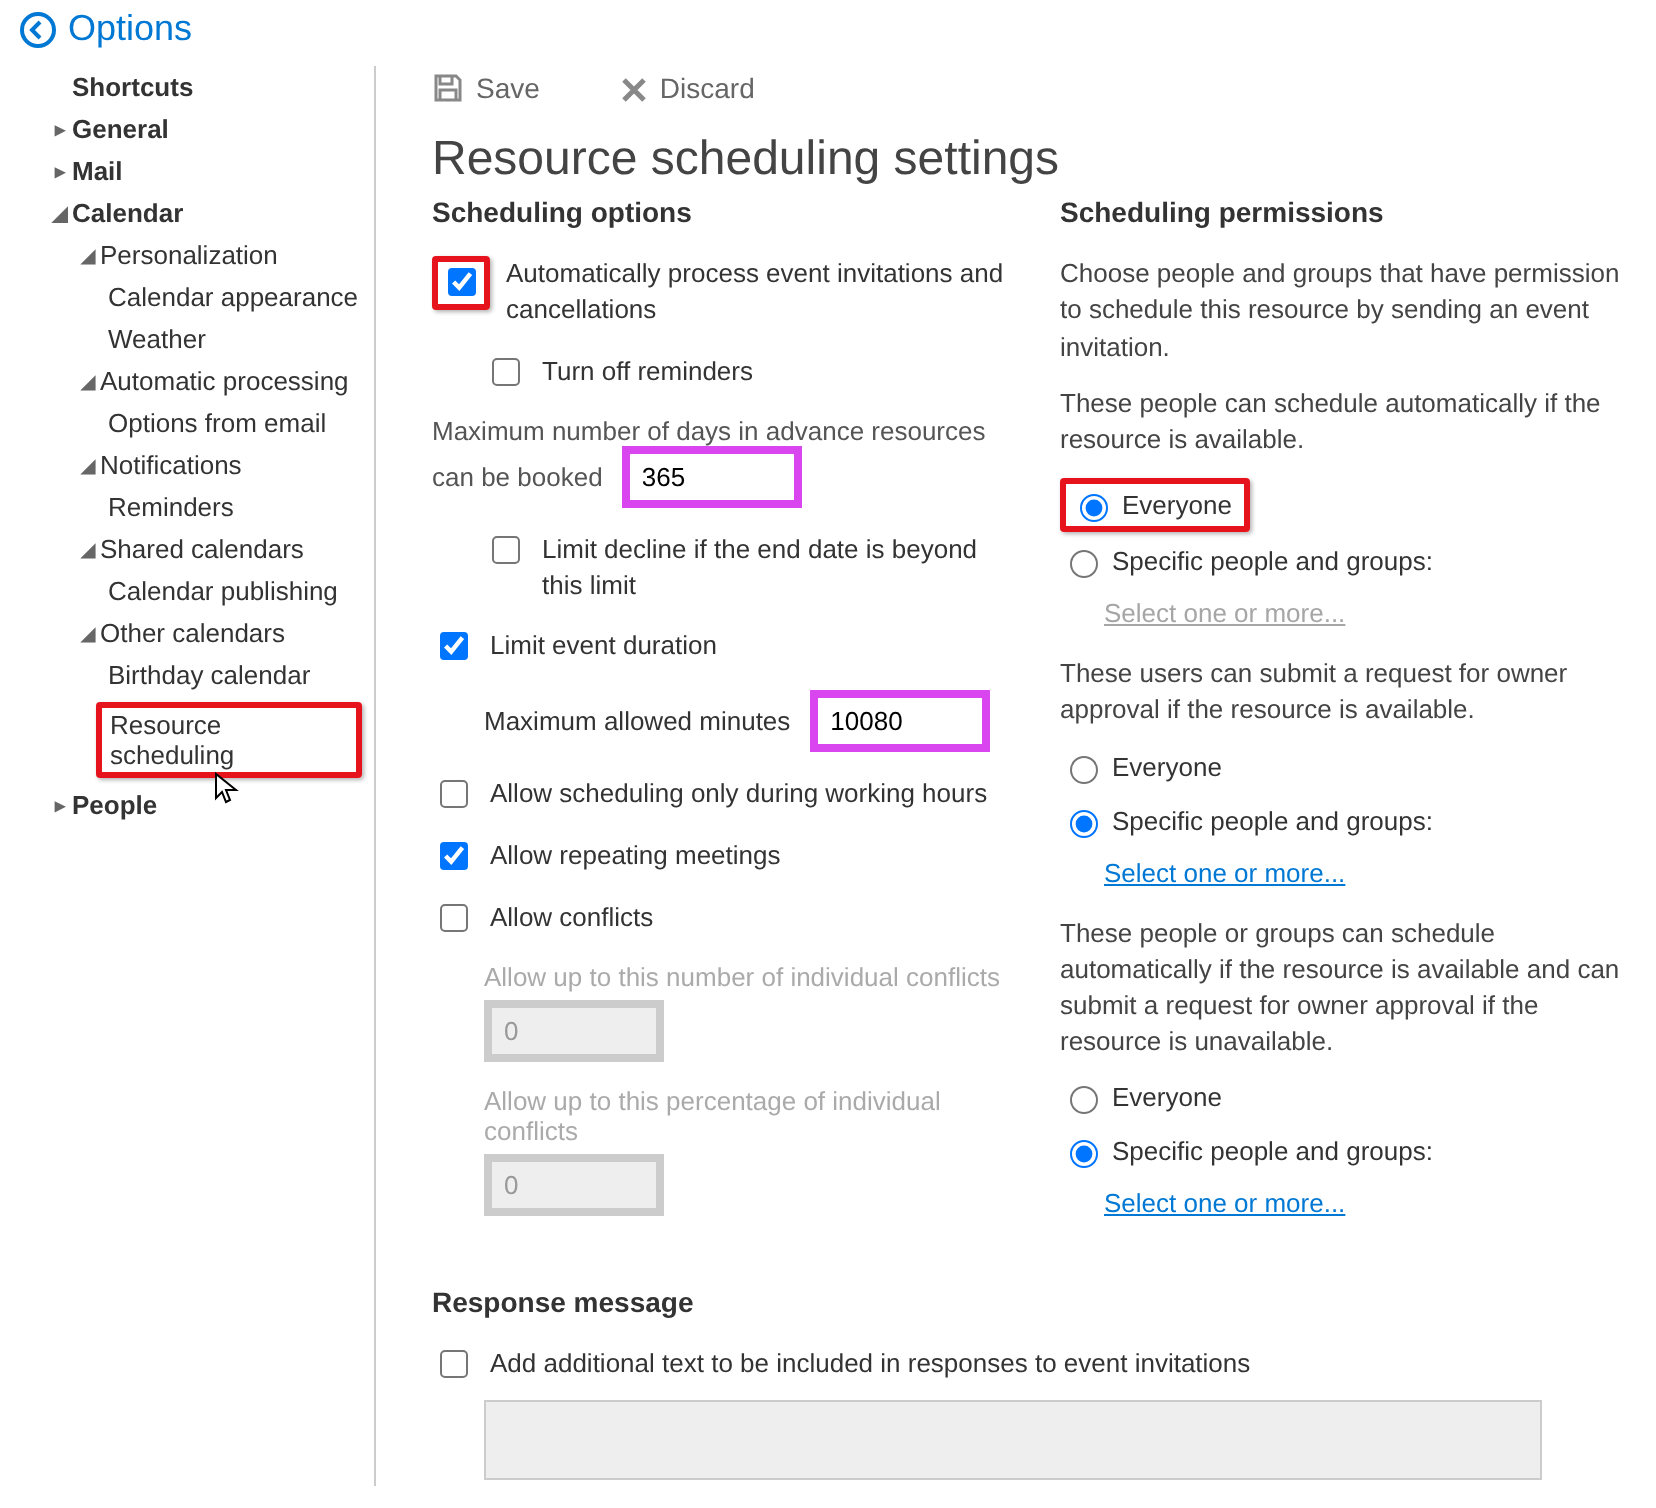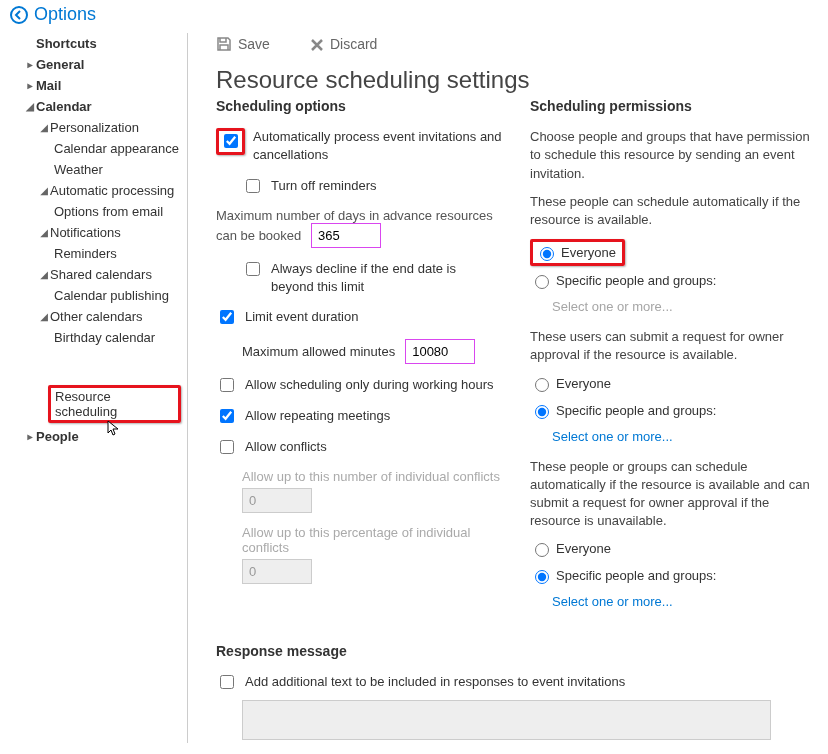--- a/index.html
+++ b/index.html
@@ -125,23 +125,23 @@
   }
   input[type=checkbox] {
     width: 14px; height: 14px;
     margin-top: 2px;
     flex-shrink: 0;
   }
   .text-label { line-height: 1.4; }
   .field-label { color: #555; margin-bottom: 4px; }
   .field-label.disabled { color: #aaa; }
   input.num-input {
-    width: 70px;
+    width: 90px;
     padding: 4px 6px;
-    border: 1px solid #d946ef;
+    border: 4px solid #d946ef;
     font-size: 13px;
   }
   input.num-input.disabled {
     background: #eee;
     color: #999;
     border-color: #ccc;
   }
   .inline-field { display: flex; align-items: center; gap: 10px; }
   
   label.radio-row {
@@ -151,20 +151,21 @@
     margin-bottom: 10px;
     cursor: pointer;
   }
   input[type=radio] {
     width: 14px; height: 14px;
     flex-shrink: 0;
   }
   .link {
     color: #0078d4;
     cursor: pointer;
+    text-decoration: underline;
   }
   .link.muted { color: #a6a6a6; cursor: default; }
   .desc { color: #444; margin-bottom: 10px; line-height: 1.4; }
   .radio-sub { padding-left: 22px; margin-bottom: 14px; }
   .response-section { margin-top: 20px; width: 560px; }
   textarea.response-text {
     width: 99%;
     height: 40px;
     background: #eee;
     border: 1px solid #ccc;
@@ -238,21 +239,21 @@
     <div class="sidebar-item indent-3">
         <span>Calendar publishing</span>
       </div>
     <div class="sidebar-item indent-2">
         <span class="caret">◢</span>
         <span>Other calendars</span>
       </div>
     <div class="sidebar-item indent-3">
         <span>Birthday calendar</span>
       </div>
-    <div class="sidebar-item indent-3" style="padding-left:36px;margin-top:34px;">
+    <div class="sidebar-item indent-3" style="padding-left:36px;">
       <span class="highlight-red rs-row"><span>Resource scheduling</span></span>
     </div>
     <div class="cursor-icon">
       <svg width="14" height="18" viewBox="0 0 14 18">
           <path d="M1 1 L1 13 L4 10 L6 15 L8 14 L6 9 L11 9 Z" fill="#fff" stroke="#000" stroke-width="1"></path>
         </svg>
     </div>
     <div class="sidebar-item indent-1 bold">
         <span class="caret">▸</span>
         <span>People</span>
@@ -303,21 +304,21 @@
         </div>
 
         <div class="row">
           <span class="field-label">Maximum number of days in advance resources can be booked</span>
           <input class="num-input" style="margin-left: 6px;" value="365">
         </div>
 
         <div class="row sub-indent">
           <label class="check-row">
             <input type="checkbox" style="">
-            <span class="text-label">Always decline if the end date is beyond this limit</span>
+            <span class="text-label">Limit decline if the end date is beyond this limit</span>
           </label>
         </div>
 
         <div class="row">
           <label class="check-row">
             <input type="checkbox" checked="" style="">
             <span class="text-label">Limit event duration</span>
           </label>
         </div>
 

